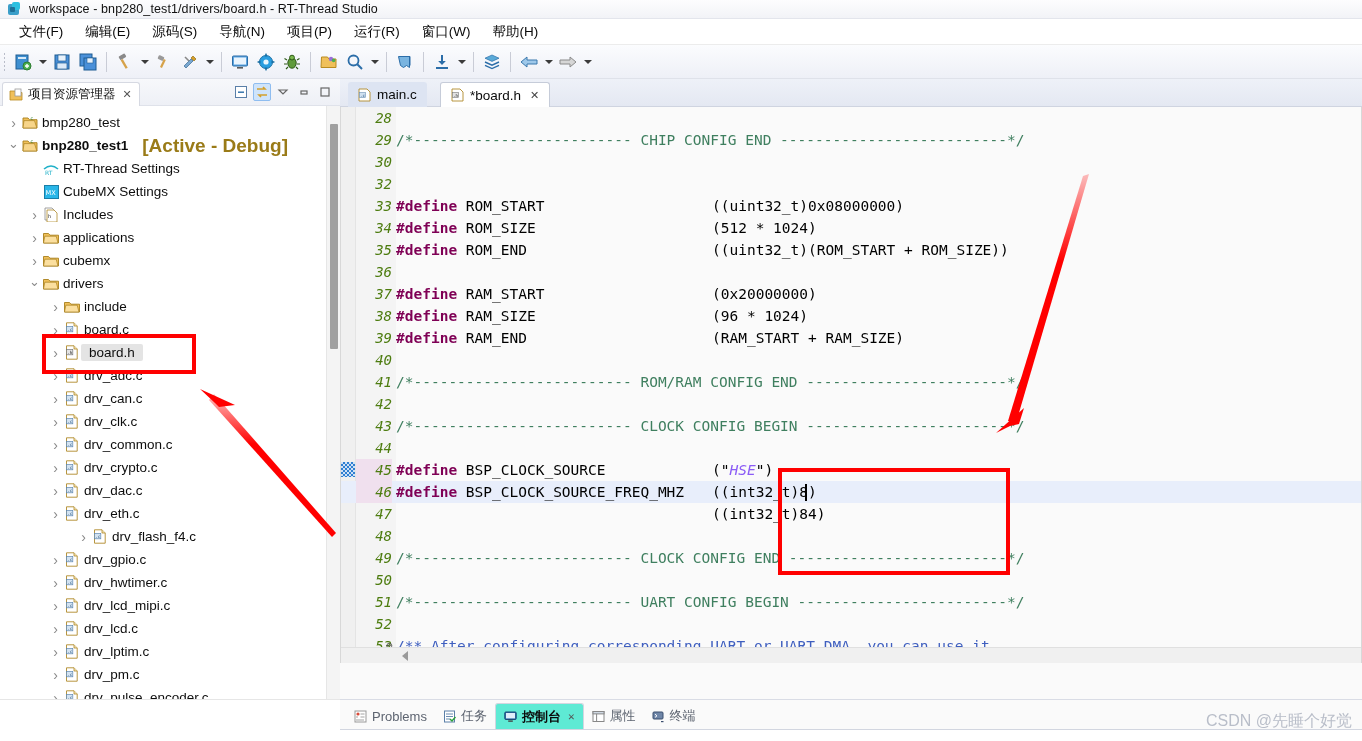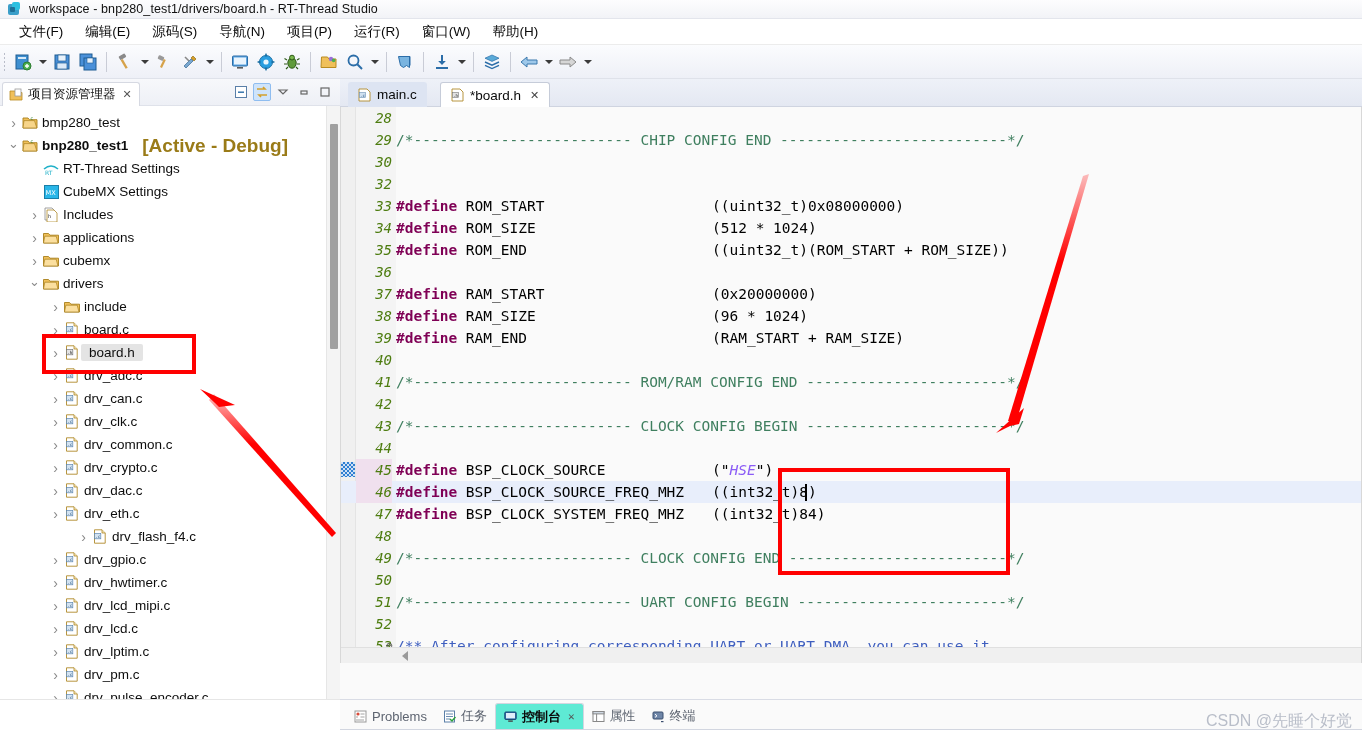--- a/index.html
+++ b/index.html
@@ -835,21 +835,21 @@
           <div class="cl"><span class="num">37</span><span class="txt"><span class="kw">#define</span><span class="ident"> RAM_START</span></span><span class="val">(0x20000000)</span></div>
           <div class="cl"><span class="num">38</span><span class="txt"><span class="kw">#define</span><span class="ident"> RAM_SIZE</span></span><span class="val">(96 * 1024)</span></div>
           <div class="cl"><span class="num">39</span><span class="txt"><span class="kw">#define</span><span class="ident"> RAM_END</span></span><span class="val">(RAM_START + RAM_SIZE)</span></div>
           <div class="cl"><span class="num">40</span><span class="txt"></span></div>
           <div class="cl"><span class="num">41</span><span class="txt"><span class="cm">/*------------------------- ROM/RAM CONFIG END -----------------------*/</span></span></div>
           <div class="cl"><span class="num">42</span><span class="txt"></span></div>
           <div class="cl"><span class="num">43</span><span class="txt"><span class="cm">/*------------------------- CLOCK CONFIG BEGIN -----------------------*/</span></span></div>
           <div class="cl"><span class="num">44</span><span class="txt"></span></div>
           <div class="cl hlnum"><span class="bpmark" style="top: 3px;"></span><span class="num">45</span><span class="txt"><span class="kw">#define</span><span class="ident"> BSP_CLOCK_SOURCE</span></span><span class="val"><span>("</span><span class="str">HSE</span><span>")</span></span></div>
           <div class="cl hl"><span class="num">46</span><span class="txt"><span class="kw">#define</span><span class="ident"> BSP_CLOCK_SOURCE_FREQ_MHZ</span></span><span class="val">((int32_t)8)</span><span style="position: absolute; left: 465.4px; top: 3px; width: 1.6px; height: 17px; background: rgb(0, 0, 0);"></span></div>
-          <div class="cl"><span class="num">47</span><span class="txt"><span class="kw">#define</span><span class="ident"> BSP_CLOCK_SYSTEM_FREQ_MHZ</span></span><span class="val">((int32_t)84)</span></div>
+          <div class="cl"><span class="num">47</span><span class="val">((int32_t)84)</span></div>
           <div class="cl"><span class="num">48</span><span class="txt"></span></div>
           <div class="cl"><span class="num">49</span><span class="txt"><span class="cm">/*------------------------- CLOCK CONFIG END -------------------------*/</span></span></div>
           <div class="cl"><span class="num">50</span><span class="txt"></span></div>
           <div class="cl"><span class="num">51</span><span class="txt"><span class="cm">/*------------------------- UART CONFIG BEGIN ------------------------*/</span></span></div>
           <div class="cl"><span class="num">52</span><span class="txt"></span></div>
           <div class="cl"><span class="num">53</span><span class="fold">⊖</span><span class="txt"><span class="cm" style="color: rgb(63, 95, 191);">/** After configuring corresponding UART or UART_DMA, you can use it</span></span></div>
         </div>
       <div class="ed-hscroll">
         <div class="ed-hscroll-left"></div>
       </div>

